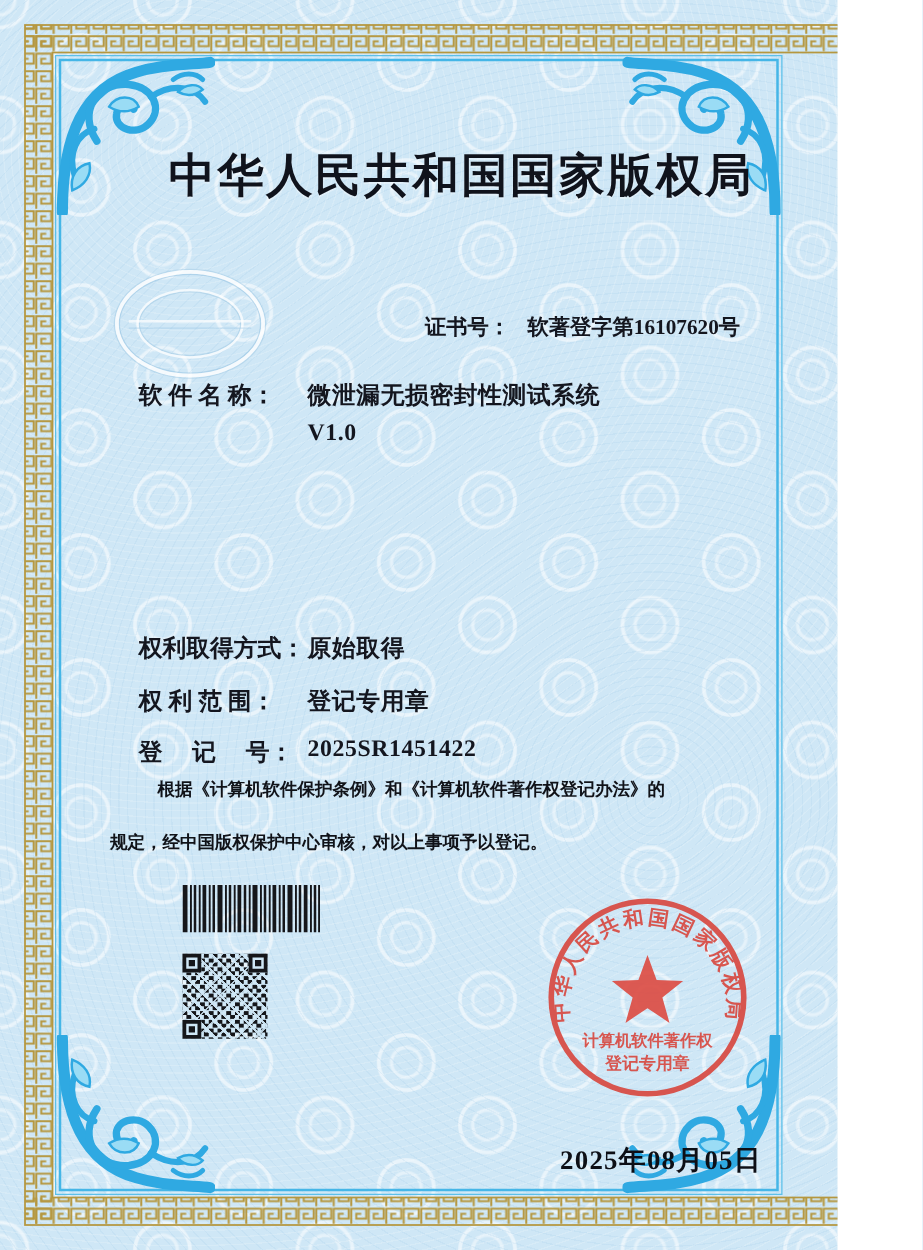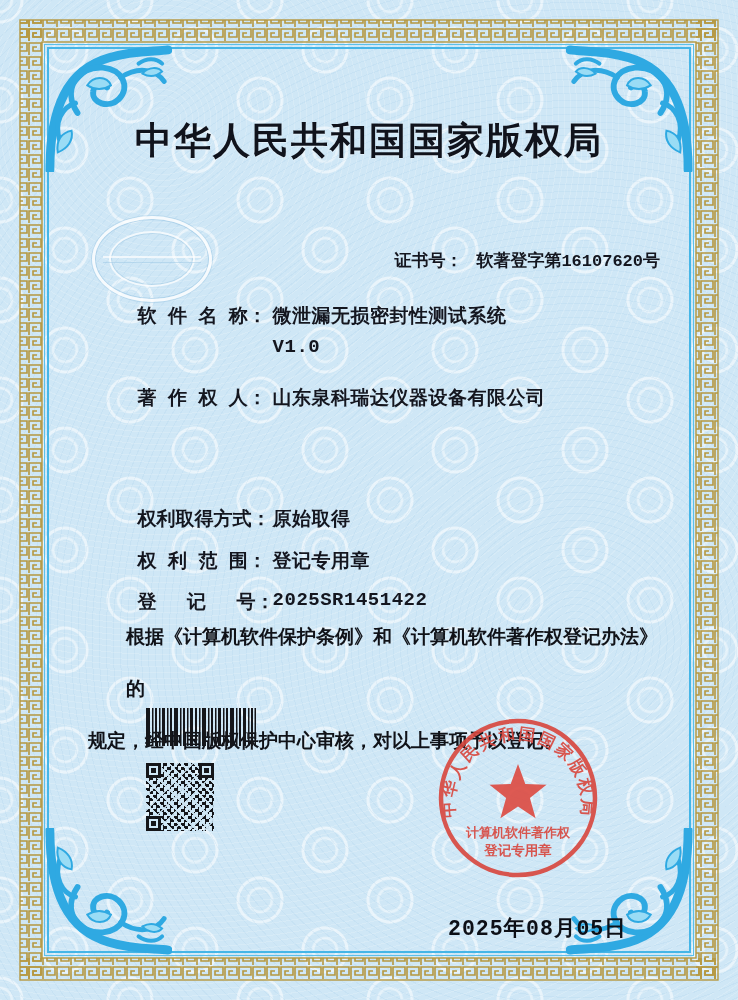--- a/index.html
+++ b/index.html
@@ -1,30 +1,30 @@
 <!DOCTYPE html>
 <html><head>
 <meta charset="utf-8">
 <style>
   html,body{margin:0;padding:0;}
   .page{
     position:relative;
-    width:738px;height:1000px;
+    width:670px;height:1000px;
     background-color:#cfe7f6;
     background-image:
       repeating-radial-gradient(circle at 22% 12%, rgba(255,255,255,.16) 0 1px, rgba(0,0,0,0) 1px 6px),
       repeating-radial-gradient(circle at 78% 64%, rgba(140,190,225,.13) 0 1px, rgba(0,0,0,0) 1px 7px),
       radial-gradient(circle, rgba(0,0,0,0) 20px, rgba(255,255,255,.55) 21px, rgba(255,255,255,.55) 23px, rgba(0,0,0,0) 24px),
       radial-gradient(circle, rgba(0,0,0,0) 20px, rgba(255,255,255,.55) 21px, rgba(255,255,255,.55) 23px, rgba(0,0,0,0) 24px),
       radial-gradient(circle, rgba(0,0,0,0) 10px, rgba(255,255,255,.45) 11px, rgba(255,255,255,.45) 12.5px, rgba(0,0,0,0) 14px),
       radial-gradient(circle, rgba(0,0,0,0) 10px, rgba(255,255,255,.45) 11px, rgba(255,255,255,.45) 12.5px, rgba(0,0,0,0) 14px);
     background-size:auto,auto,130px 100px,130px 100px,130px 100px,130px 100px;
     background-position:0 0,0 0,0 0,65px 50px,0 0,65px 50px;
     overflow:hidden;
-    font-family:Liberation Mono, monospace;
+    font-family:Liberation Serif, serif;
     color:#14161f;
   }
   .gold-border{position:absolute;left:0;top:0;}
   .blue-frame{
     position:absolute;left:47px;top:47px;right:47px;bottom:47px;
     border:2px solid #45b6e7;
     outline:1px solid #5bc0ea;
     outline-offset:2px;
     pointer-events:none;
   }
@@ -68,21 +68,21 @@
   .cert-no .lbl{margin-right:14px;}
 
   .field-row{position:absolute;left:92px;font-size:19px;font-weight:700;white-space:pre;}
   .field-row .lbl{display:inline-block;width:135px;vertical-align:top;}
   .field-row .val{display:inline-block;font-weight:600;letter-spacing:.5px;}
   .field-row .val .v2{margin-top:7px;font-weight:600;}
   .row1{top:281px;} .row2{top:363px;} .row3{top:484px;} .row4{top:526px;} .row5{top:567px;}
 
   .statement{
     position:absolute;left:88px;top:612px;width:576px;
-    font-size:19px;font-weight:600;line-height:52px;color:#101218;
+    font-size:14px;font-weight:600;line-height:42px;color:#101218;
   }
   .statement .ln1{display:block;padding-left:38px;}
   .statement .ln2{display:block;}
 
   .barcode{position:absolute;left:146px;top:708px;}
   .qr{
     position:absolute;left:146px;top:763px;width:68px;height:68px;
     background:
       repeating-linear-gradient(45deg, rgba(207,231,246,.95) 0 2px, rgba(0,0,0,0) 2px 9px),
       repeating-linear-gradient(135deg, rgba(207,231,246,.85) 0 1.5px, rgba(0,0,0,0) 1.5px 11px),
@@ -182,23 +182,20 @@
   </div>
 
   <div class="title l1">中华人民共和国国家版权局</div>
 
   <div class="cert-no">
     <span class="lbl">证书号：</span><span>软著登字第16107620号</span>
   </div>
 
   <div class="field-row row1">
     <span class="lbl">软 件 名 称：</span><span class="val"><span>微泄漏无损密封性测试系统</span><div class="v2">V1.0</div></span>
-  </div>
-  <div class="field-row row2">
-    <span class="lbl">著 作 权 人：</span><span class="val">山东泉科瑞达仪器设备有限公司</span>
   </div>
   <div class="field-row row3">
     <span class="lbl">权利取得方式：</span><span class="val">原始取得</span>
   </div>
   <div class="field-row row4">
     <span class="lbl">权 利 范 围：</span><span class="val">登记专用章</span>
   </div>
   <div class="field-row row5">
     <span class="lbl">登　 记　 号：</span><span class="val">2025SR1451422</span>
   </div>

